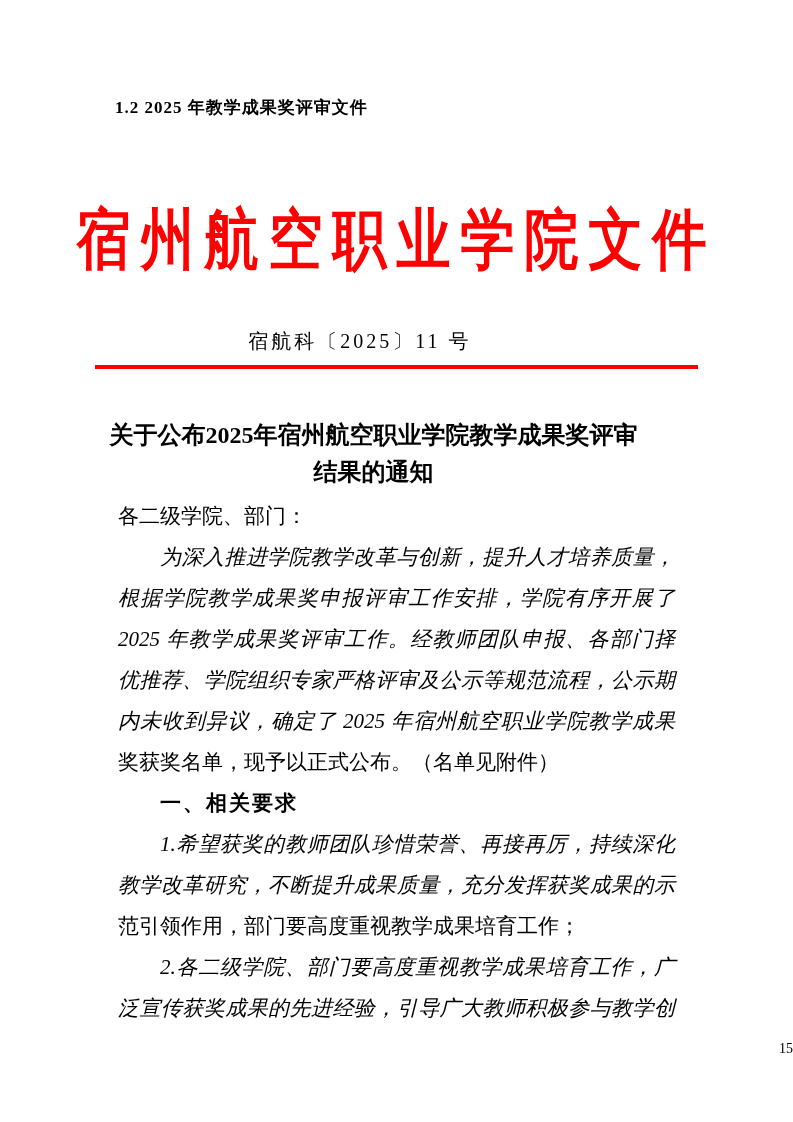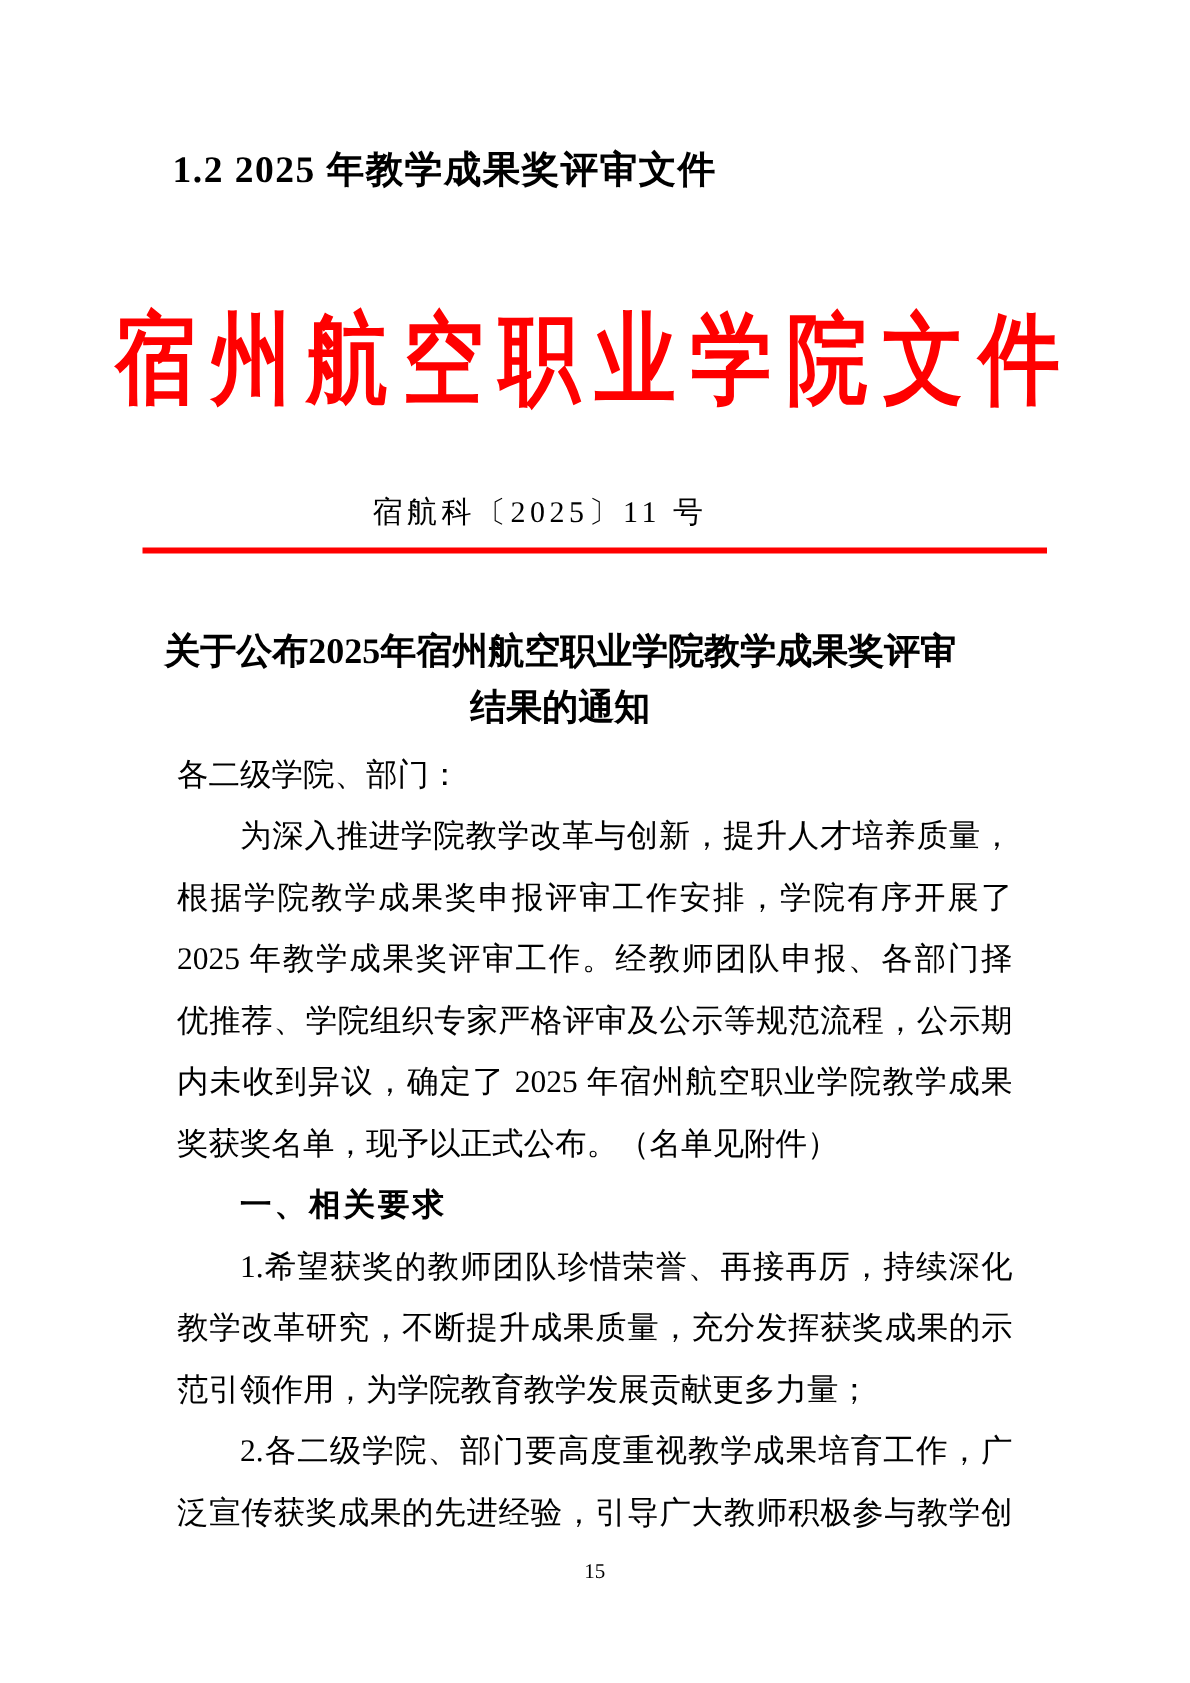--- a/index.html
+++ b/index.html
@@ -14,21 +14,21 @@
     height: 1122px;
     background: #ffffff;
     overflow: hidden;
   }
 
   
   .section-heading {
     position: absolute;
     left: 115px;
     top: 96px;
-    font-size: 25px;
+    font-size: 17px;
     font-weight: bold;
     letter-spacing: 1px;
     white-space: nowrap;
   }
 
   
   .letterhead-title {
     position: absolute;
     left: 0;
     top: 196px;
@@ -83,34 +83,35 @@
     line-height: 41px;
   }
   .doc-body .line {
     height: 41px;
     white-space: nowrap;
   }
   .doc-body .line.j {
     white-space: normal;
     text-align: justify;
     text-align-last: justify;
+    font-style: italic;
   }
   .doc-body .line.indent { text-indent: 42px; }
   .doc-body .line.bold-head {
     font-weight: bold;
     font-family: Liberation Serif, serif;
     letter-spacing: 2px;
   }
 
   .page-number {
     position: absolute;
     left: 0;
     top: 1041px;
     width: 793px;
-    text-align: center;
+    text-align: right;
     font-size: 14px;
   }
 </style>
 </head>
 <body>
 
 <div class="page">
 
   <div class="section-heading">1.2 2025 年教学成果奖评审文件</div>
 
@@ -129,20 +130,20 @@
     <div class="line">各二级学院、部门：</div>
     <div class="line indent j">为深入推进学院教学改革与创新，提升人才培养质量，</div>
     <div class="line j">根据学院教学成果奖申报评审工作安排，学院有序开展了</div>
     <div class="line j">2025 年教学成果奖评审工作。经教师团队申报、各部门择</div>
     <div class="line j">优推荐、学院组织专家严格评审及公示等规范流程，公示期</div>
     <div class="line j">内未收到异议，确定了 2025 年宿州航空职业学院教学成果</div>
     <div class="line">奖获奖名单，现予以正式公布。（名单见附件）</div>
     <div class="line indent bold-head">一、相关要求</div>
     <div class="line indent j">1.希望获奖的教师团队珍惜荣誉、再接再厉，持续深化</div>
     <div class="line j">教学改革研究，不断提升成果质量，充分发挥获奖成果的示</div>
-    <div class="line">范引领作用，为学院教育教学发展贡献更多力量；</div>
+    <div class="line">范引领作用，部门要高度重视教学成果培育工作；</div>
     <div class="line indent j">2.各二级学院、部门要高度重视教学成果培育工作，广</div>
     <div class="line j">泛宣传获奖成果的先进经验，引导广大教师积极参与教学创</div>
   </div>
 
   <div class="page-number">15</div>
 
 </div>
 
 </body></html>

